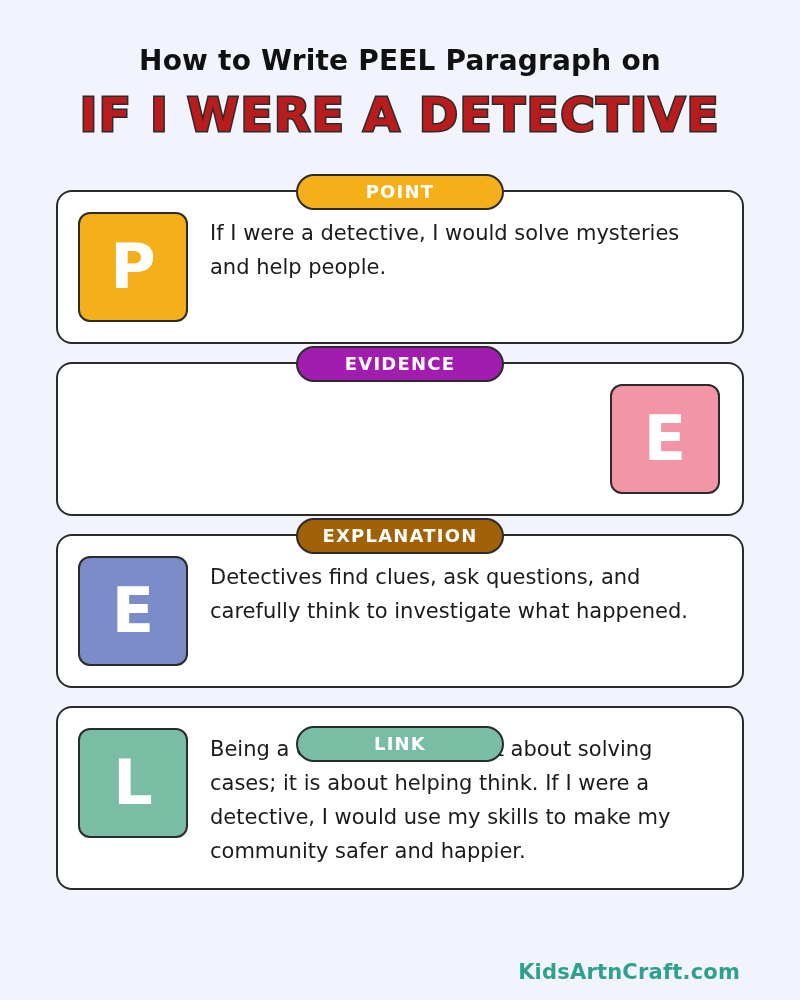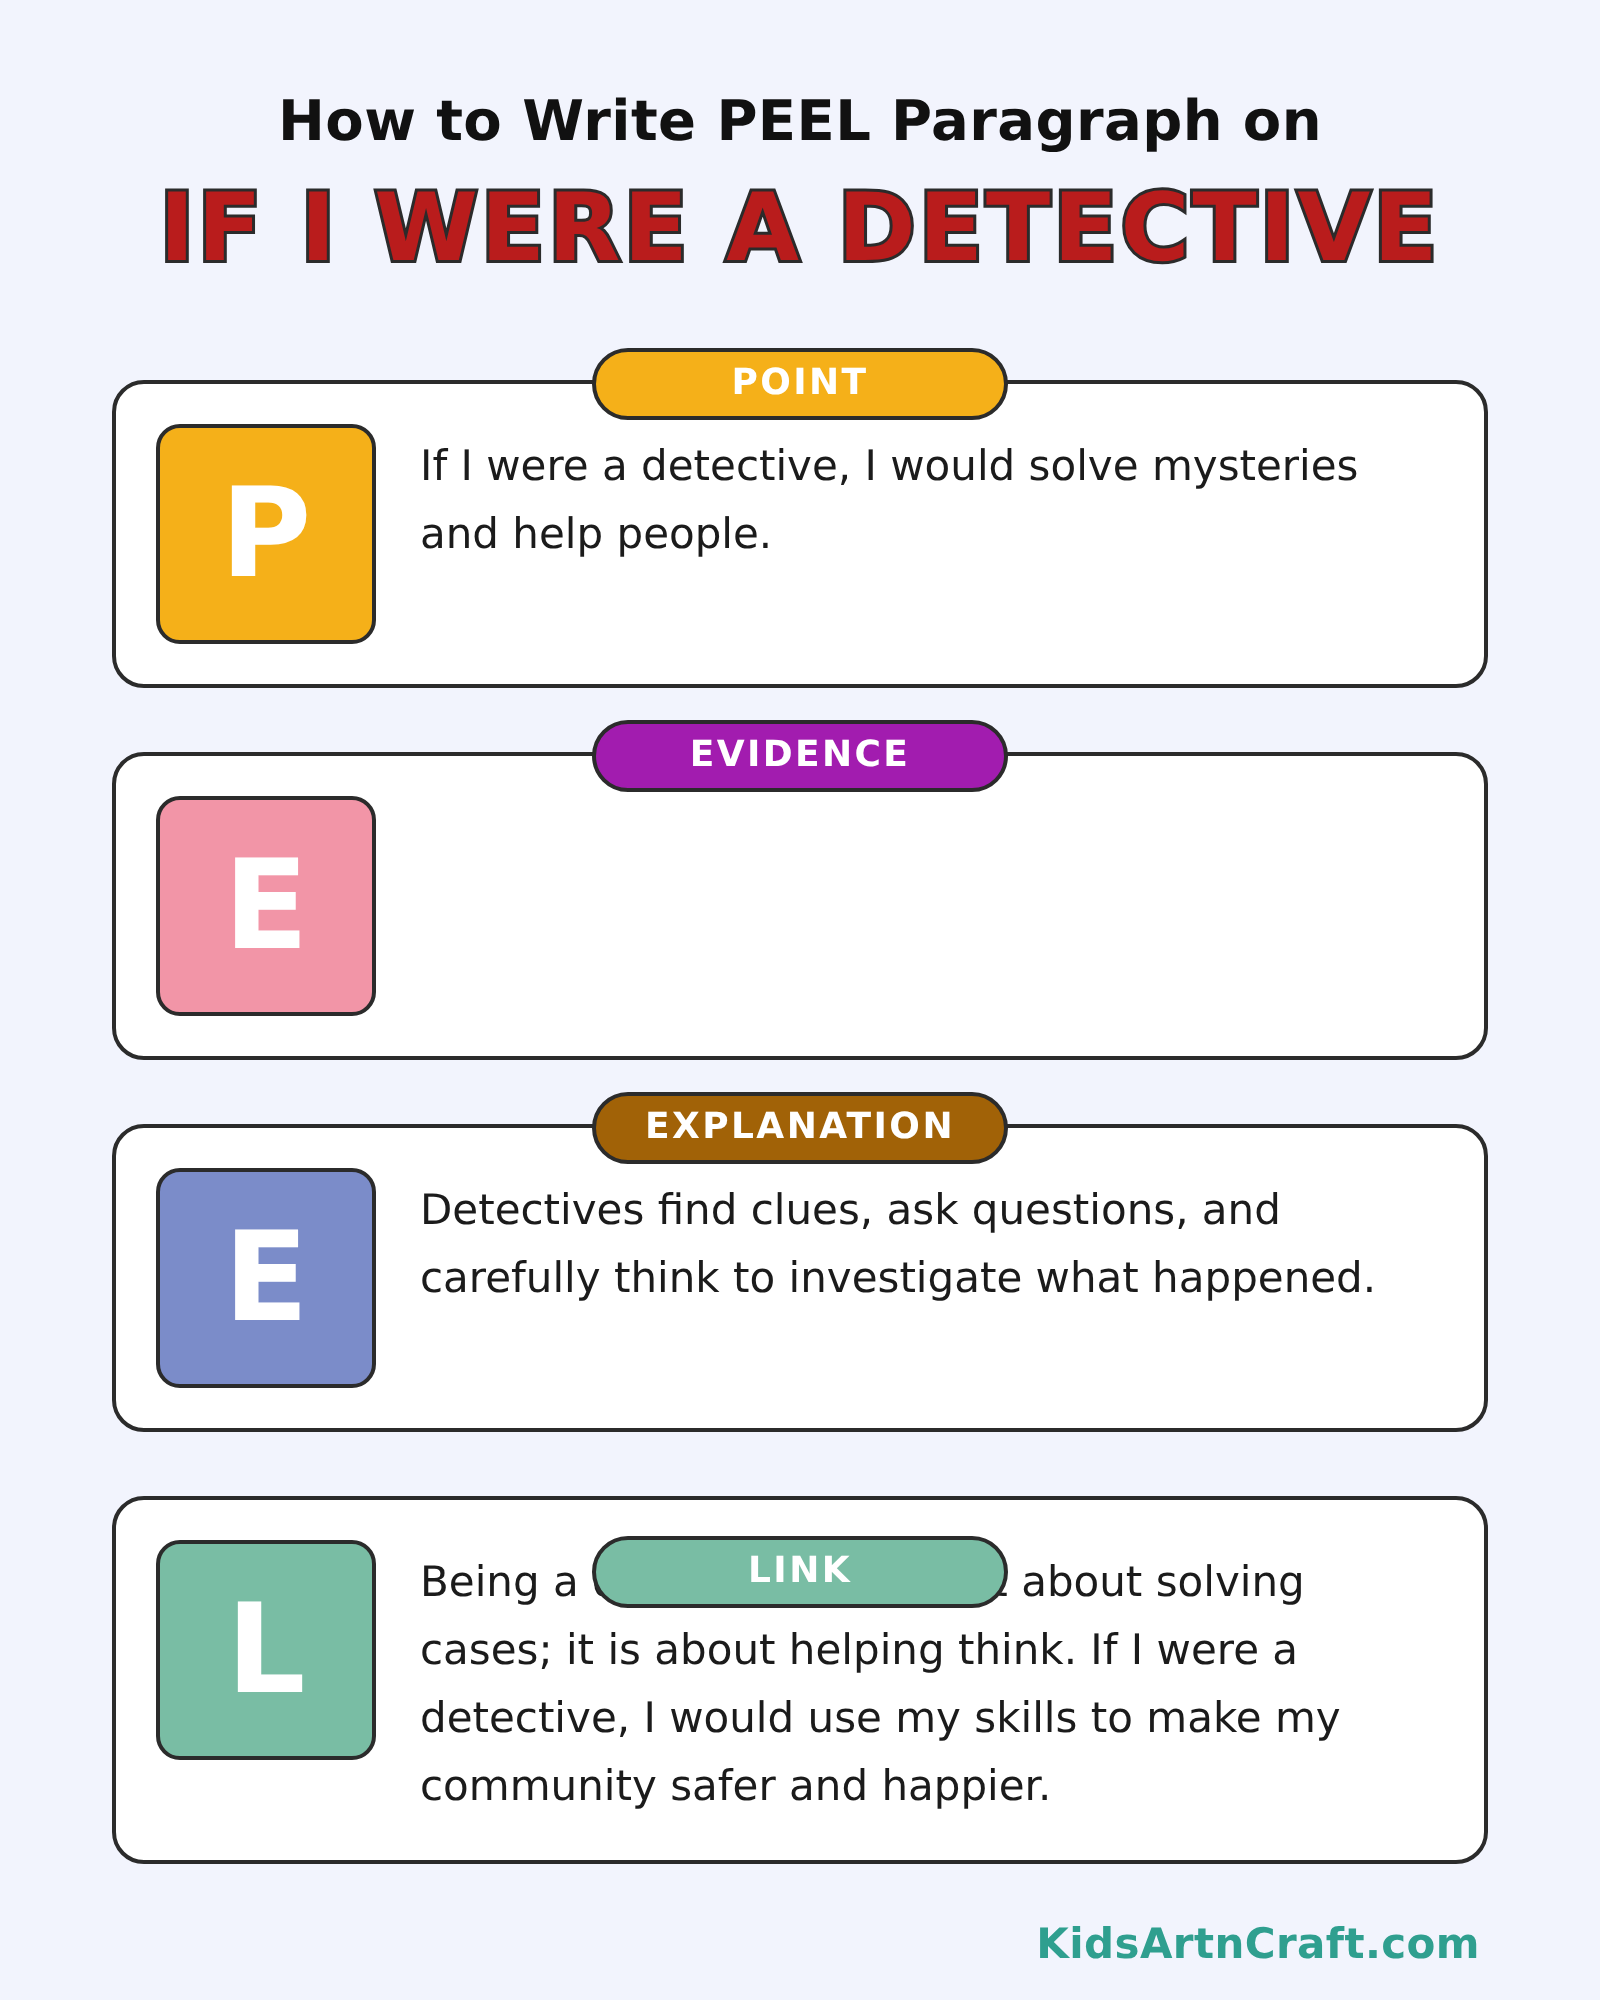--- a/index.html
+++ b/index.html
@@ -1,15 +1,15 @@
 <!DOCTYPE html>
 <html><head>
 <meta charset="utf-8">
 <style>
-  * { box-sizing: border-box; margin: 0; padding: 0; }
+  * { box-sizing: border-box; margin: 0; padding: 0; justify-content: flex-end; }
 
   html, body {
     width: 800px;
     height: 1000px;
   }
 
   body {
     background: #f2f4fd;
     font-family: "Liberation Sans", sans-serif;
     position: relative;
@@ -49,21 +49,21 @@
     paint-order: stroke fill;
     margin-top: 10px;
     line-height: 1.15;
     text-transform: uppercase;
   }
 
   
   .sections {
     display: flex;
     flex-direction: column;
-    gap: 16px;
+    gap: 2px;
     margin-top: 18px;
   }
 
   .section {
     position: relative;
     padding-top: 16px;
   }
 
   .pill {
     position: absolute;

